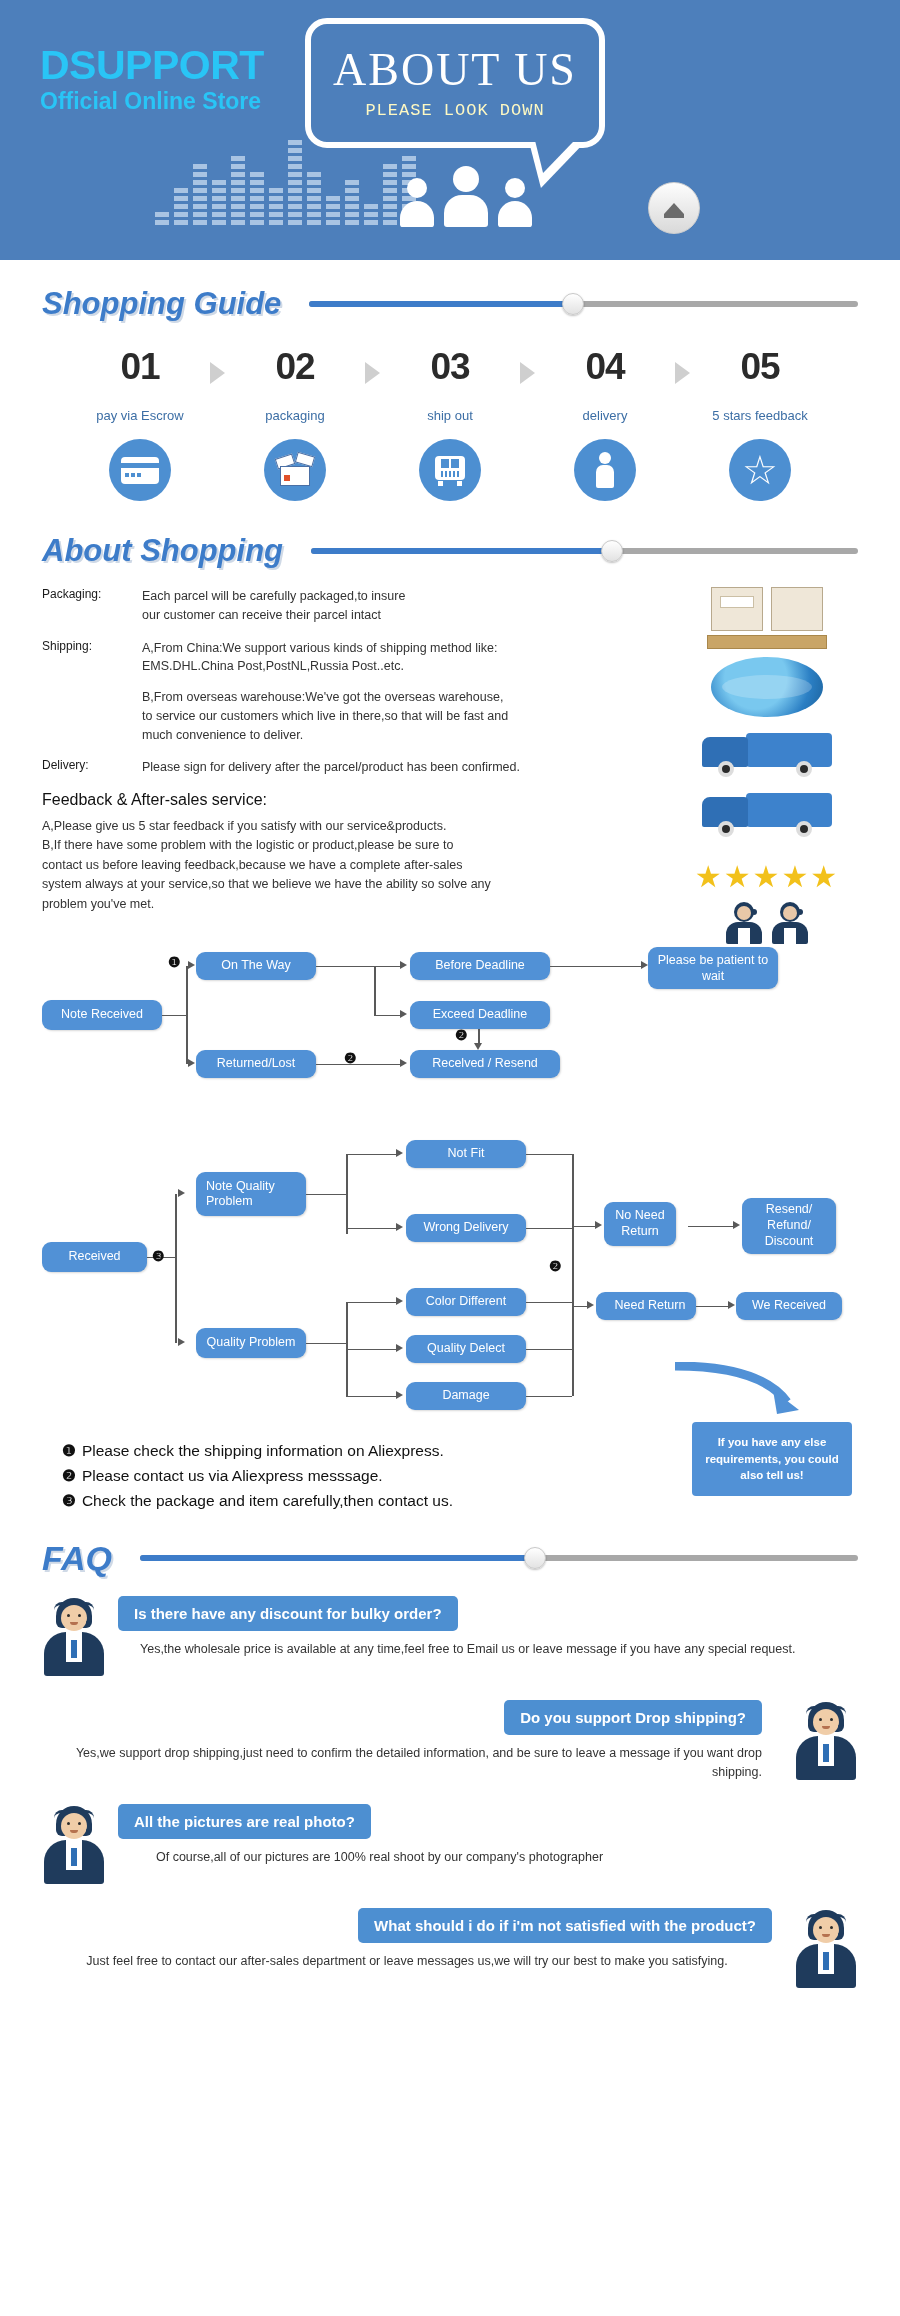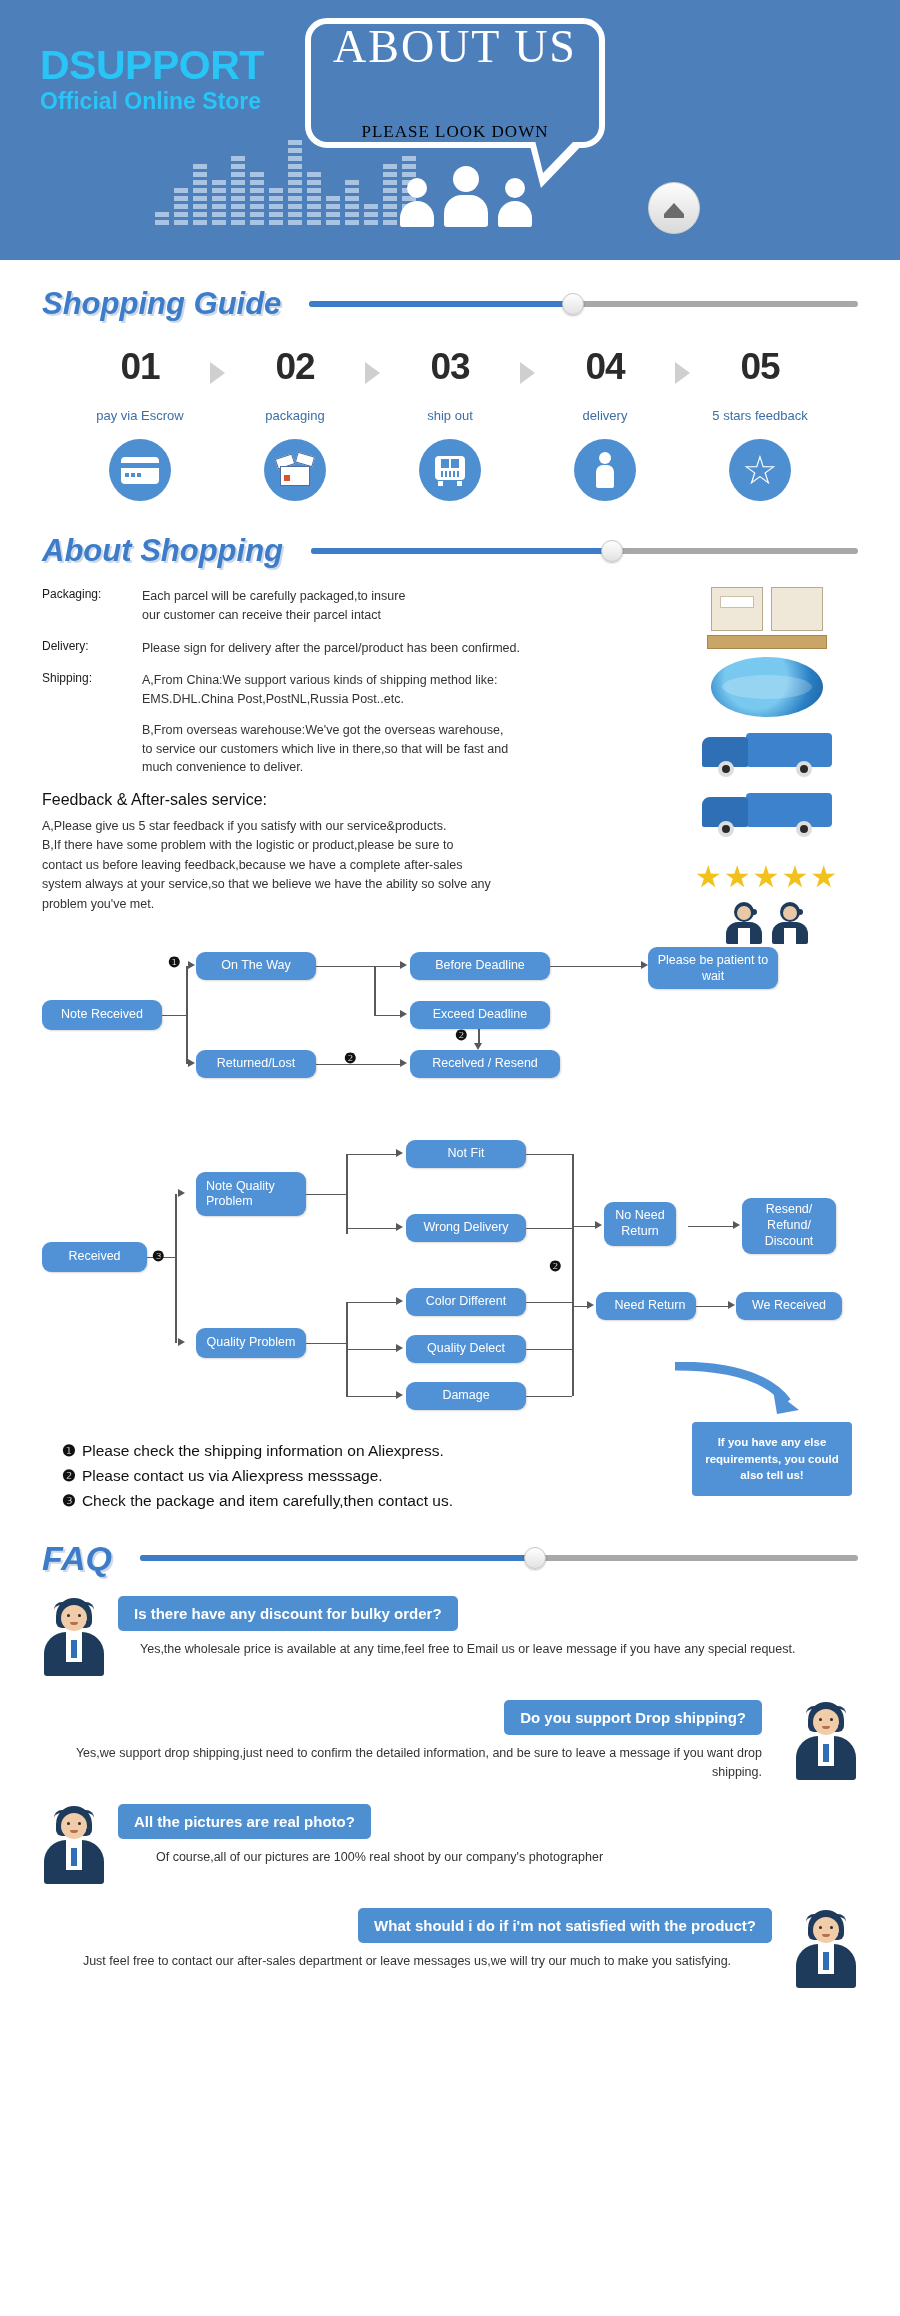--- a/index.html
+++ b/index.html
@@ -26,29 +26,29 @@
   }
   .brand-sub {
     font-size: 23px; font-weight: bold; color: #29c5f6;
     margin-top: 4px; line-height: 1;
   }
   .bubble {
     position: absolute; left: 305px; top: 18px;
     width: 300px; height: 130px;
     border: 6px solid #ffffff; border-radius: 22px;
     display: flex; flex-direction: column;
-    align-items: center; justify-content: space-between;
+    align-items: center; justify-content: center;
   }
   .bubble-title {
     font-family: "Liberation Serif", serif;
     font-size: 46px; color: #fff; letter-spacing: 2px; line-height: 1;
   }
   .bubble-sub {
-    font-family: Liberation Serif, serif;
-    font-size: 17px; color: #000000; letter-spacing: 1px; margin-top: 8px;
+    font-family: Liberation Mono, monospace;
+    font-size: 17px; color: #fef9c3; letter-spacing: 1px; margin-top: 8px;
   }
   .bubble-tail {
     position: absolute; left: 525px; top: 142px;
     width: 0; height: 0;
     border-left: 20px solid transparent;
     border-right: 36px solid transparent;
     border-top: 46px solid #ffffff;
     transform: skewX(-10deg);
   }
   .bubble-tail-inner {
@@ -513,34 +513,34 @@
 
       <div class="row">
         <div class="row-label">Packaging:</div>
         <div class="row-body">
           <div>Each parcel will be carefully packaged,to insure</div>
           <div>our customer can receive their parcel intact</div>
         </div>
       </div>
 
       <div class="row">
-        <div class="row-label">Delivery:</div>
-        <div class="row-body" style="max-width:470px">Please sign for delivery after the parcel/product has been confirmed.</div>
-      </div>
-
-      <div class="row">
         <div class="row-label">Shipping:</div>
         <div class="row-body">
           <div>A,From China:We support various kinds of shipping method like:</div>
           <div>EMS.DHL.China Post,PostNL,Russia Post..etc.</div>
           <div style="height:12px"></div>
           <div>B,From overseas warehouse:We've got the overseas warehouse,</div>
           <div>to service our customers which live in there,so that will be fast and</div>
           <div>much convenience to deliver.</div>
         </div>
+      </div>
+
+      <div class="row">
+        <div class="row-label">Delivery:</div>
+        <div class="row-body" style="max-width:470px">Please sign for delivery after the parcel/product has been confirmed.</div>
       </div>
 
       <div class="fb-title">Feedback &amp; After-sales service:</div>
       <div class="para" style="margin-top:2px;max-width:450px">A,Please give us 5 star feedback if you satisfy with our service&amp;products.</div>
       <div class="para" style="max-width:450px">B,If there have some problem with the logistic or product,please be sure to contact us before leaving feedback,because we have a complete after-sales system always at your service,so that we believe we have the ability so solve any problem you've met.</div>
     </div>
   </div>
 
   <div class="flow" style="height:150px;margin-top:20px;">
     <div class="node" style="left:42px; top:58px; width:120px; height:30px;">Note Received</div>
@@ -735,19 +735,19 @@
           <div class="hair"></div>
             <div class="face"></div>
             <div class="band"></div>
           <div class="eye1"></div>
             <div class="eye2"></div>
             <div class="mouth"></div>
             <div class="mic"></div>
         </div>
         <div class="faq-body ta-right" style="padding-right:10px;">
           <div class="q-bubble">What should i do if i'm not satisfied with the product?</div>
-          <div class="a-text" style="text-align:center;">Just feel free to contact our after-sales department or leave messages us,we will try our much to make you satisfying.</div>
+          <div class="a-text" style="text-align:center;">Just feel free to contact our after-sales department or leave messages us,we will try our best to make you satisfying.</div>
         </div>
       </div>
     </div>
   </div>
 
 </div>
 
 </body></html>

